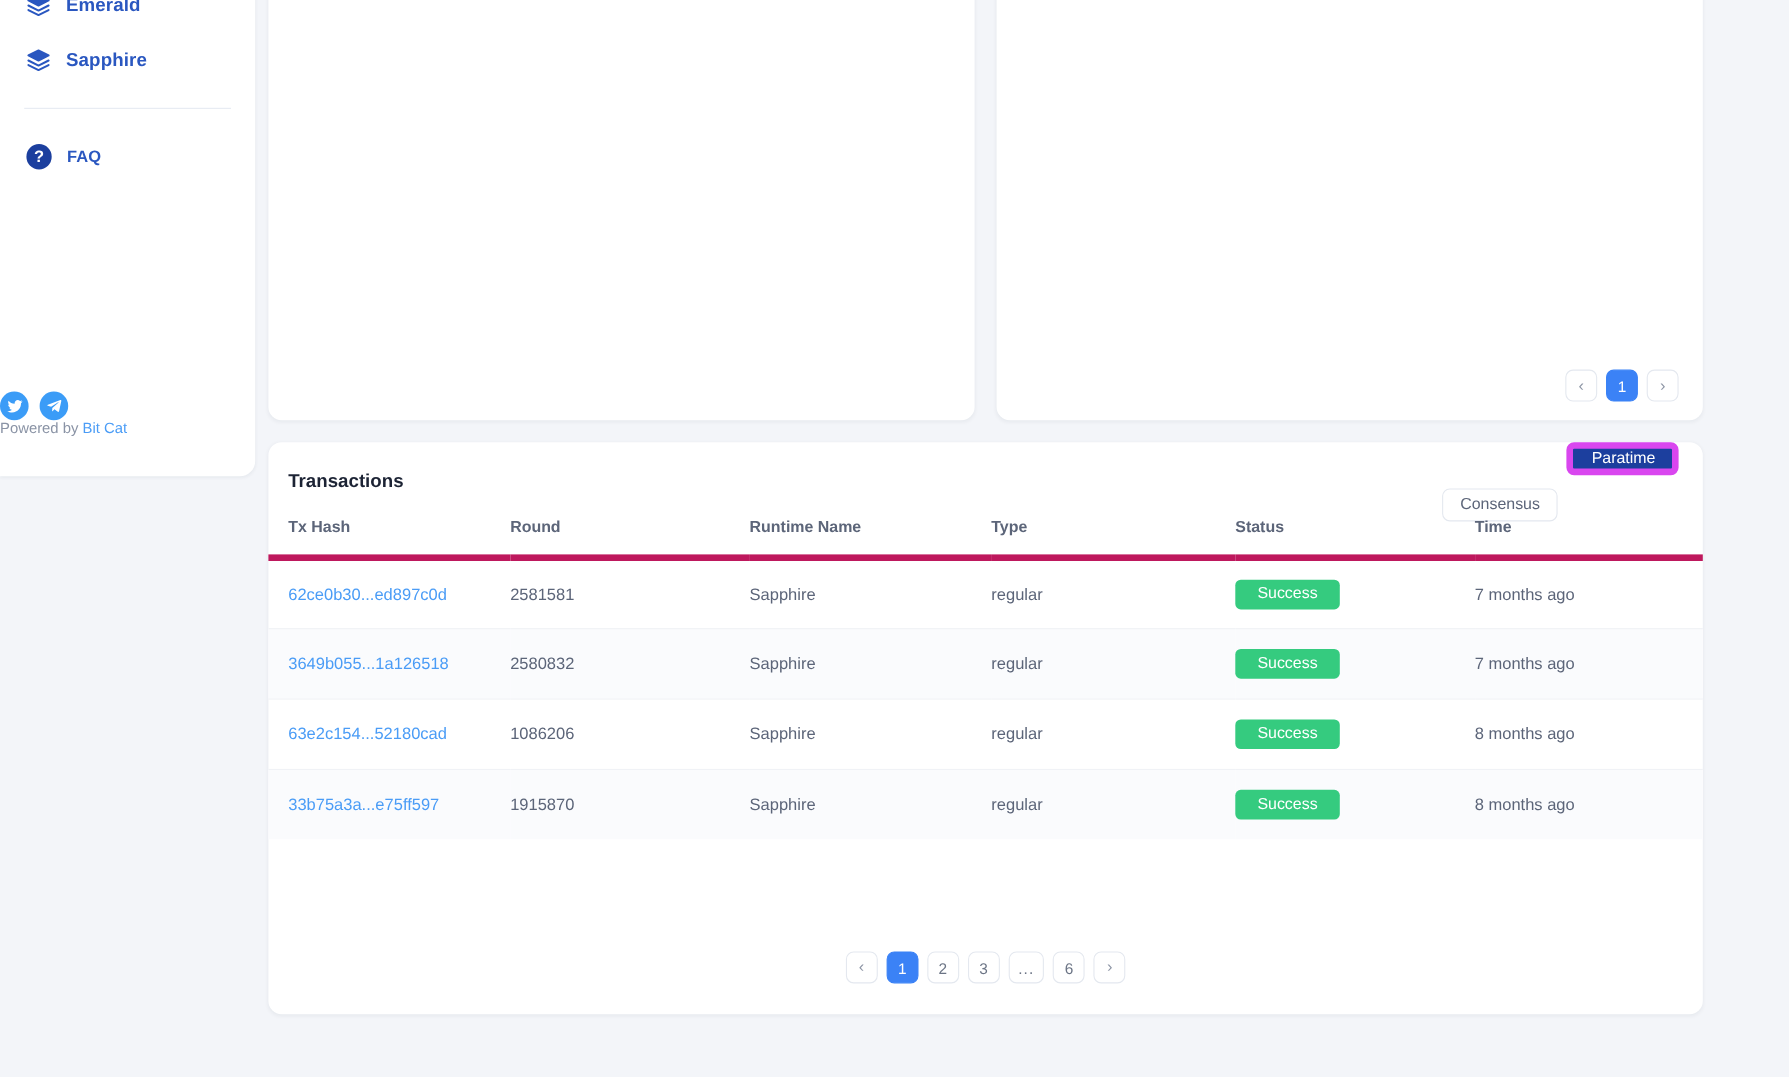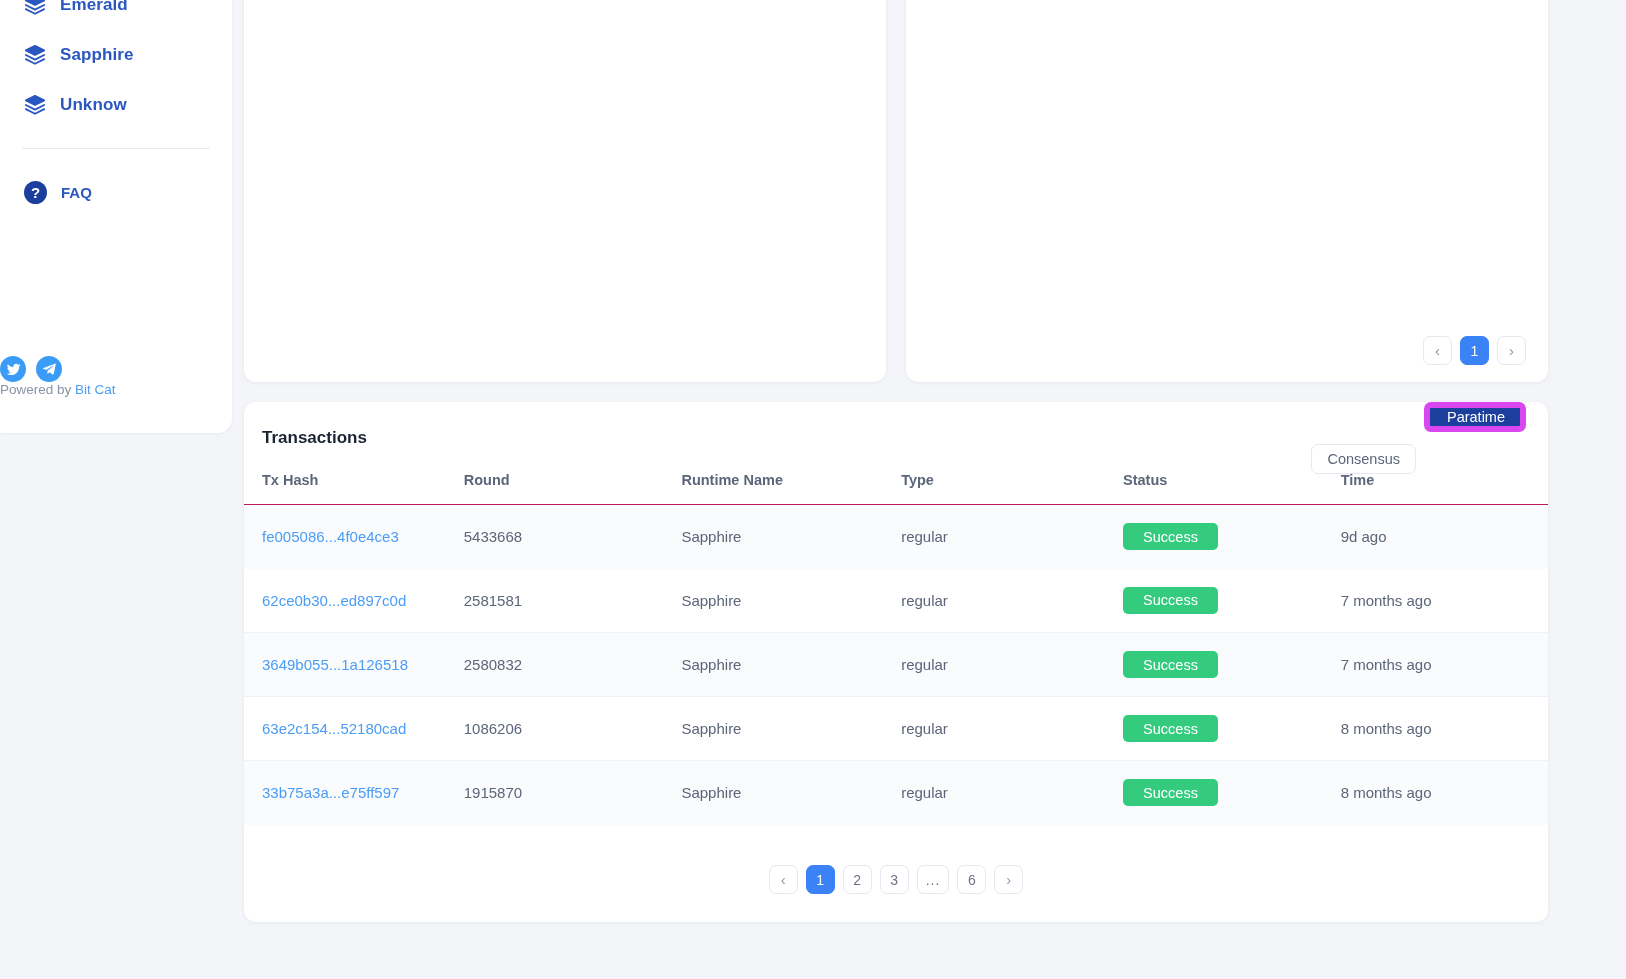--- a/index.html
+++ b/index.html
@@ -111,21 +111,21 @@
     display:flex; align-items:center; justify-content:center;
     font-size: 14.5px; cursor: pointer; white-space: nowrap;
     font-family: "Liberation Sans", sans-serif;
   }
   .tgl.off { background:#fff; border:1px solid #e4e8ef; color:#5c6579;margin-top:42px; }
   .tgl.on  { background:#1c3f9e; border:6px solid #d946ef; color:#fff;padding-left:17px; }
 
   table.tx { width: 100%; border-collapse: collapse; table-layout: fixed; margin-top: 6px; }
   table.tx th {
     text-align: left; font-size: 14.5px; font-weight: 700; color:#5c6579;
-    padding: 10px 0 16px 0; border-bottom: 1px solid #be185d;
+    padding: 10px 0 16px 0; border-bottom: 6px solid #be185d;
   }
   table.tx td {
     font-size: 15px; color:#5c6579; padding: 0;
     height: 64px; vertical-align: middle;
   }
   table.tx tr.stripe td { background:#fafbfd; }
   table.tx tr.sep td { border-top: 1px solid #f0f2f6; }
   .col-hash  { width: 212px; padding-left: 18px !important; }
   .col-round { width: 210px; }
   .col-rt    { width: 212px; }
@@ -163,30 +163,20 @@
         <span class="stack-icon">
           <svg viewBox="0 0 24 24" width="22" height="22" fill="none" stroke="#2a57c0" stroke-width="2" stroke-linecap="round" stroke-linejoin="round">
             <polygon points="12 2 22 7 12 12 2 7 12 2" fill="#2a57c0" stroke="#2a57c0"></polygon>
             <polyline points="2 12 12 17 22 12"></polyline>
             <polyline points="2 16.5 12 21.5 22 16.5"></polyline>
           </svg>
         </span>
         <span class="nav-label">Sapphire</span>
       </div>
 
-      <div class="nav-item">
-        <span class="stack-icon">
-          <svg viewBox="0 0 24 24" width="22" height="22" fill="none" stroke="#2a57c0" stroke-width="2" stroke-linecap="round" stroke-linejoin="round">
-            <polygon points="12 2 22 7 12 12 2 7 12 2" fill="#2a57c0" stroke="#2a57c0"></polygon>
-            <polyline points="2 12 12 17 22 12"></polyline>
-            <polyline points="2 16.5 12 21.5 22 16.5"></polyline>
-          </svg>
-        </span>
-        <span class="nav-label">Unknow</span>
-      </div>
 
       <div class="nav-div"></div>
 
       <div class="faq-item">
         <span class="faq-circle">?</span>
         <span class="faq-label">FAQ</span>
       </div>
     </nav>
 
     <div class="social-wrap">
@@ -242,28 +232,20 @@
         <tr>
           <th class="col-hash">Tx Hash</th>
           <th class="col-round">Round</th>
           <th class="col-rt">Runtime Name</th>
           <th class="col-type">Type</th>
           <th class="col-stat">Status</th>
           <th class="col-time">Time</th>
         </tr>
       </thead>
       <tbody>
-        <tr class="stripe">
-          <td class="col-hash"><span class="hash-link">fe005086...4f0e4ce3</span></td>
-          <td>5433668</td>
-          <td>Sapphire</td>
-          <td>regular</td>
-          <td><span class="badge">Success</span></td>
-          <td>9d ago</td>
-        </tr>
         <tr>
           <td class="col-hash"><span class="hash-link">62ce0b30...ed897c0d</span></td>
           <td>2581581</td>
           <td>Sapphire</td>
           <td>regular</td>
           <td><span class="badge">Success</span></td>
           <td>7 months ago</td>
         </tr>
         <tr class="stripe sep">
           <td class="col-hash"><span class="hash-link">3649b055...1a126518</span></td>

